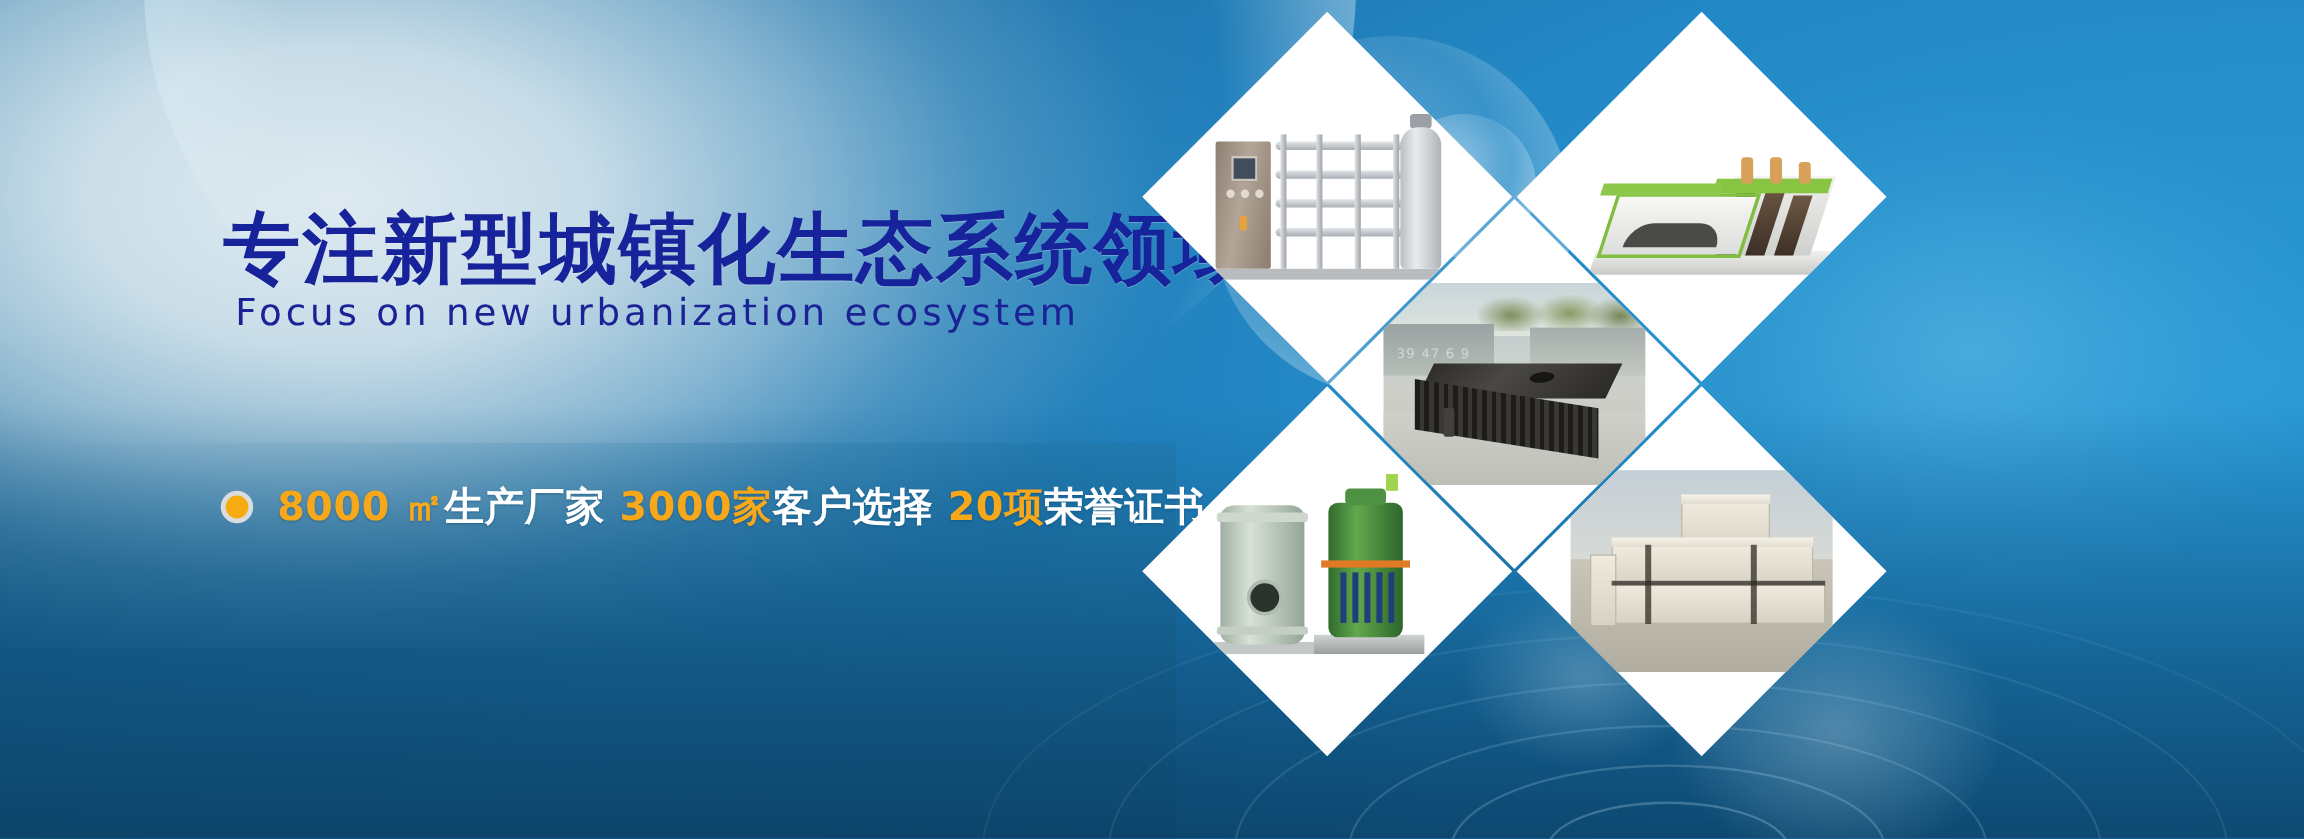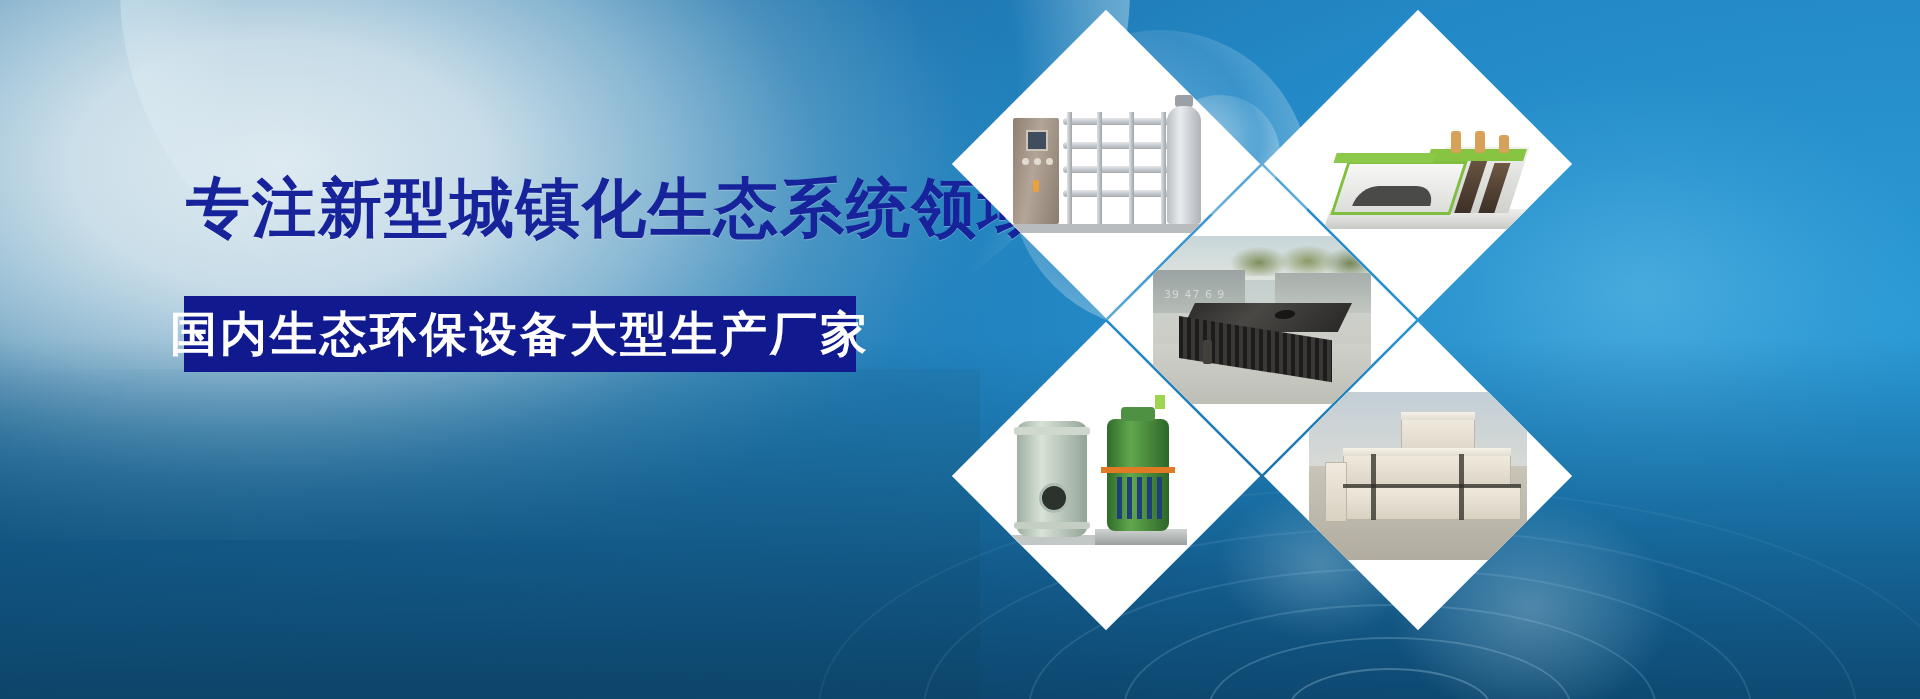--- a/index.html
+++ b/index.html
@@ -239,26 +239,28 @@
     <div class="ring r5"></div>
     <div class="ring r6"></div>
   </div>
   <div class="splash"></div>
   <div class="splash2"></div>
 
   <div class="content">
 
     <div class="headline">专注新型城镇化生态系统领域</div>
 
-
-    <div class="navybox">
-      <span class="nb-text">国内生态环保设备大型生产厂家</span>
-    </div>
+    <div class="subhead">Focus on new urbanization ecosystem</div>
+
 
     <div class="bullets" id="bullet-list">
+        <div class="bullet-row">
+          <span class="dot"></span>
+          <span class="btext"><span class="hl">8000 ㎡</span><span>生产厂家 </span><span class="hl">3000家</span><span>客户选择 </span><span class="hl">20项</span><span>荣誉证书</span></span>
+        </div>
       </div>
   </div>
 
   <div class="diamonds">
 
     <div class="dia" style="left:92px;top:0px;">
       <div class="inner">
         <div class="art">
           <div class="ro-base"></div>
           <div class="ro-cab">

